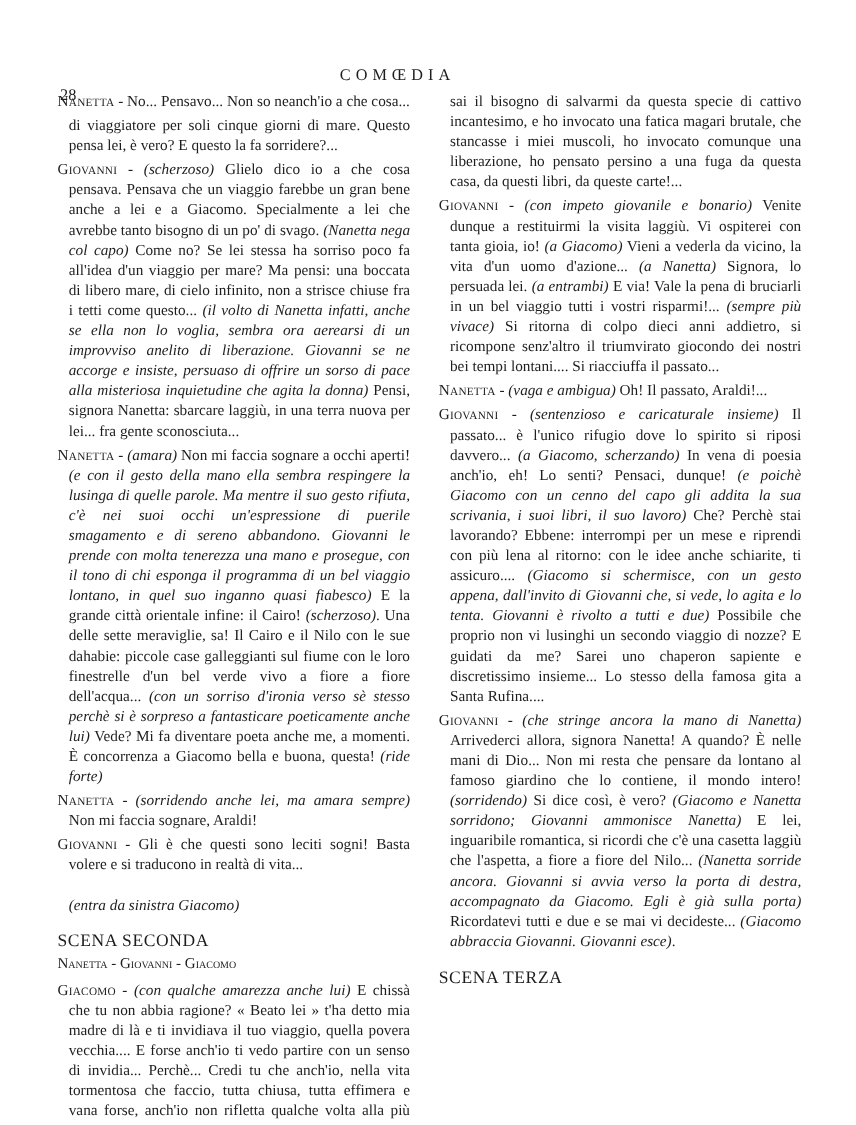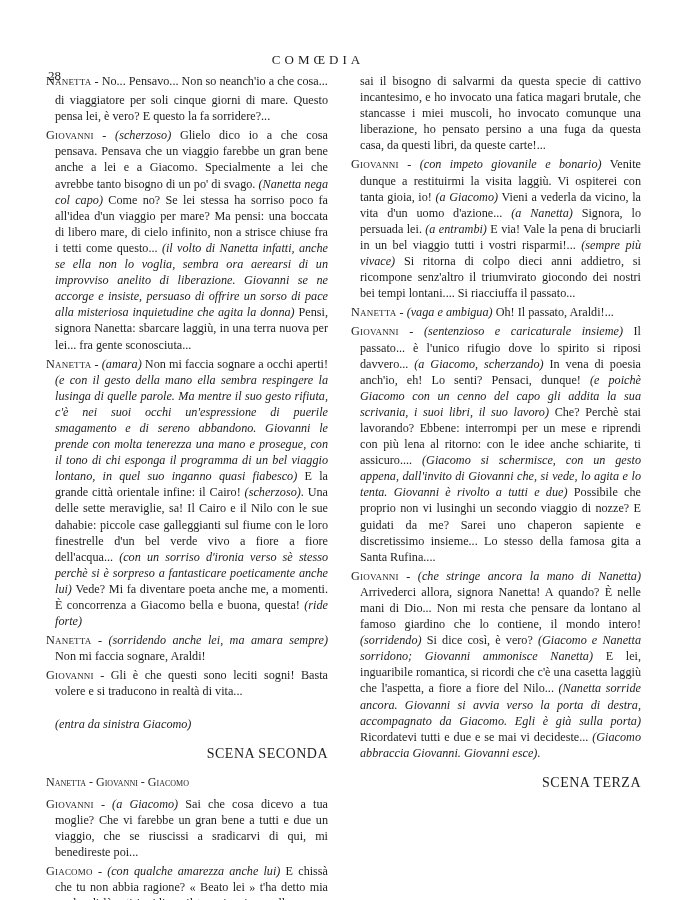--- a/index.html
+++ b/index.html
@@ -7,21 +7,21 @@
   .page-number { position: absolute; left: 48px; top: 68px; font-size: 13px; }
   .running-head { position: absolute; left: 0; width: 636px; top: 52px; text-align: center; font-size: 13px; letter-spacing: 4px; }
   .col { position: absolute; top: 73px; font-size: 12.2px; line-height: 16.1px; text-align: justify; }
   .col.left { left: 46px; width: 282px; }
   .col.right { left: 351px; width: 290px; }
   .para { margin: 0 0 3px 0; padding-left: 9px; text-indent: -9px; }
   .para.cont { padding-left: 9px; text-indent: 0; }
   .stage-block { padding-left: 9px; margin: 0 0 3px 0; }
   .speaker { font-variant: small-caps; letter-spacing: 0.2px; }
   .dir { font-style: italic; }
-  .scene-title { text-align: right; font-size: 14px; margin: 14px 0 12px 0; letter-spacing: 0.5px; }
+  .scene-title { text-align: left; font-size: 14px; margin: 14px 0 0 0; letter-spacing: 0.5px; }
   .scene-chars { font-variant: small-caps; margin: 0 0 6px 0; font-size: 12px; }
 </style>
 </head>
 <body>
 
 <div class="page-number">28</div>
 <div class="running-head">COMŒDIA</div>
 
 <div class="col left">
   <p class="para"><span class="speaker">Nanetta</span><span> - </span><span>No... Pensavo... Non so neanch'io a che cosa...</span></p>
@@ -33,21 +33,20 @@
   <p class="para"><span class="speaker">Nanetta</span><span> - </span><span class="dir">(amara)</span><span> Non mi faccia sognare a occhi aperti! </span><span class="dir">(e con il gesto della mano ella sembra respingere la lusinga di quelle parole. Ma mentre il suo gesto rifiuta, c'è nei suoi occhi un'espressione di puerile smagamento e di sereno abbandono. Giovanni le prende con molta tenerezza una mano e prosegue, con il tono di chi esponga il programma di un bel viaggio lontano, in quel suo inganno quasi fiabesco)</span><span> E la grande città orientale infine: il Cairo! </span><span class="dir">(scherzoso)</span><span>. Una delle sette meraviglie, sa! Il Cairo e il Nilo con le sue dahabie: piccole case galleggianti sul fiume con le loro finestrelle d'un bel verde vivo a fiore a fiore dell'acqua... </span><span class="dir">(con un sorriso d'ironia verso sè stesso perchè si è sorpreso a fantasticare poeticamente anche lui)</span><span> Vede? Mi fa diventare poeta anche me, a momenti. È concorrenza a Giacomo bella e buona, questa! </span><span class="dir">(ride forte)</span></p>
 
   <p class="para"><span class="speaker">Nanetta</span><span> - </span><span class="dir">(sorridendo anche lei, ma amara sempre)</span><span> Non mi faccia sognare, Araldi!</span></p>
 
   <p class="para" style="margin-bottom:16px"><span class="speaker">Giovanni</span><span> - </span><span>Gli è che questi sono leciti sogni! Basta volere e si traducono in realtà di vita...</span></p>
   <p class="stage-block dir">(entra da sinistra Giacomo)</p>
 
   <div class="scene-title">SCENA SECONDA</div>
   <div class="scene-chars">Nanetta - Giovanni - Giacomo</div>
 
-  <p class="para"><span class="speaker">Giovanni</span><span> - </span><span class="dir">(a Giacomo)</span><span> Sai che cosa dicevo a tua moglie? Che vi farebbe un gran bene a tutti e due un viaggio, che se riuscissi a sradicarvi di qui, mi benedireste poi...</span></p>
 
   <p class="para"><span class="speaker">Giacomo</span><span> - </span><span class="dir">(con qualche amarezza anche lui)</span><span> E chissà che tu non abbia ragione? « Beato lei » t'ha detto mia madre di là e ti invidiava il tuo viaggio, quella povera vecchia.... E forse anch'io ti vedo partire con un senso di invidia... Perchè... Credi tu che anch'io, nella vita tormentosa che faccio, tutta chiusa, tutta effimera e vana forse, anch'io non rifletta qualche volta alla più sicura felicità degli uomini come te che lavorano, si, ma li vedono subito </span></p>
 
 </div>
 
 <div class="col right">
   <p class="para cont"><span>sai il bisogno di salvarmi da questa specie di cattivo incantesimo, e ho invocato una fatica magari brutale, che stancasse i miei muscoli, ho invocato comunque una liberazione, ho pensato persino a una fuga da questa casa, da questi libri, da queste carte!...</span></p>
 
   <p class="para"><span class="speaker">Giovanni</span><span> - </span><span class="dir">(con impeto giovanile e bonario)</span><span> Venite dunque a restituirmi la visita laggiù. Vi ospiterei con tanta gioia, io! </span><span class="dir">(a Giacomo)</span><span> Vieni a vederla da vicino, la vita d'un uomo d'azione... </span><span class="dir">(a Nanetta)</span><span> Signora, lo persuada lei. </span><span class="dir">(a entrambi)</span><span> E via! Vale la pena di bruciarli in un bel viaggio tutti i vostri risparmi!... </span><span class="dir">(sempre più vivace)</span><span> Si ritorna di colpo dieci anni addietro, si ricompone senz'altro il triumvirato giocondo dei nostri bei tempi lontani.... Si riacciuffa il passato...</span></p>
 

